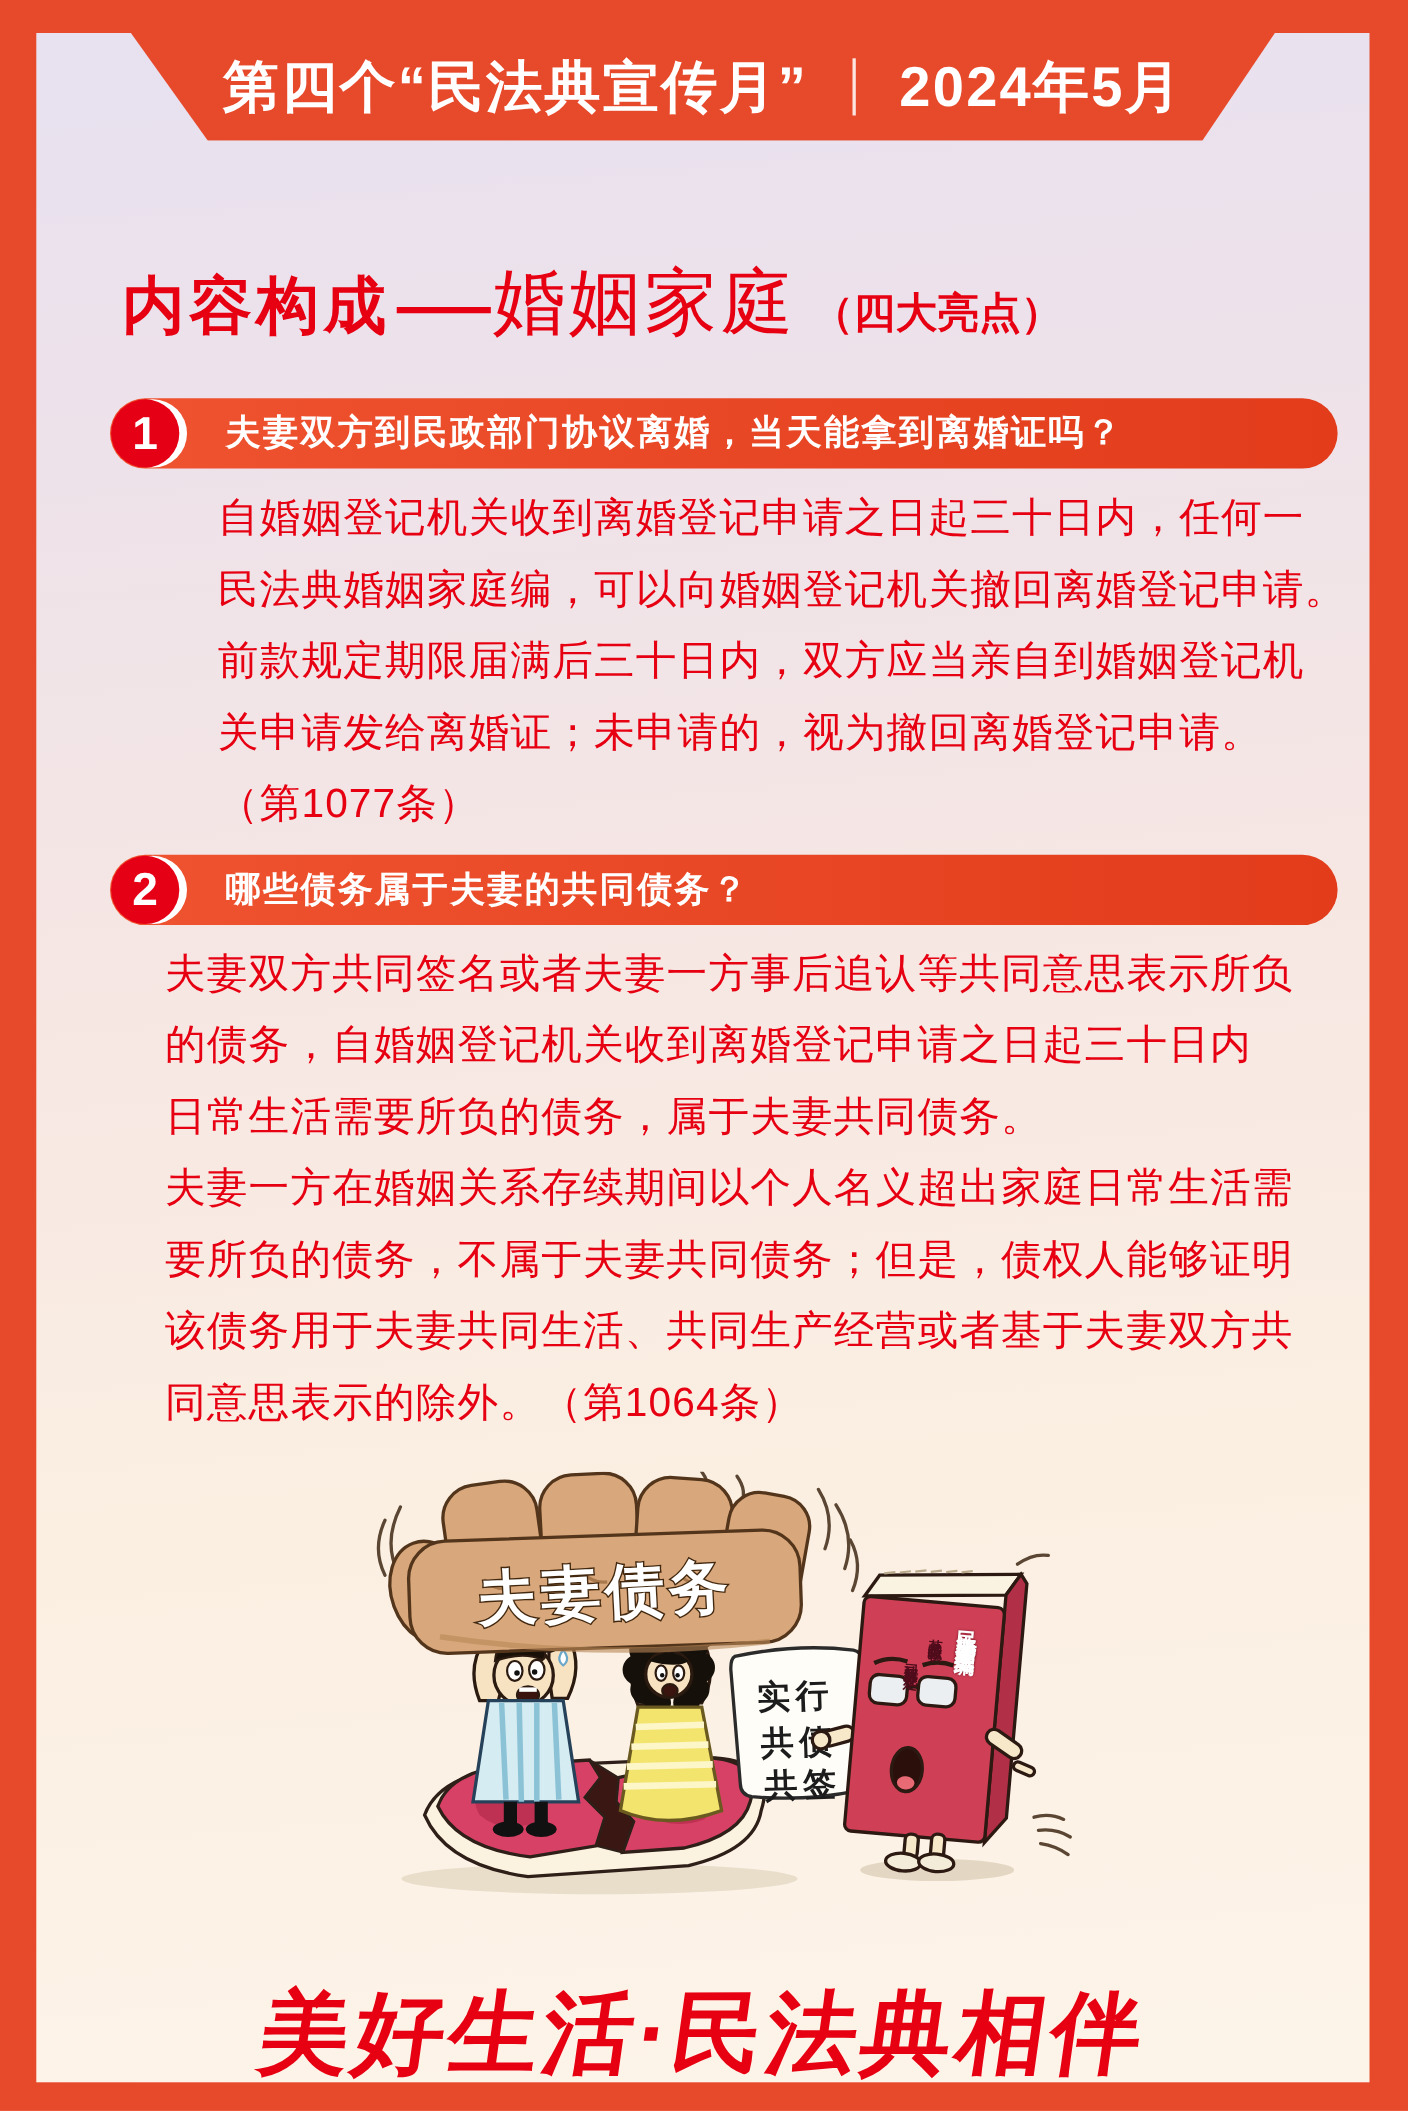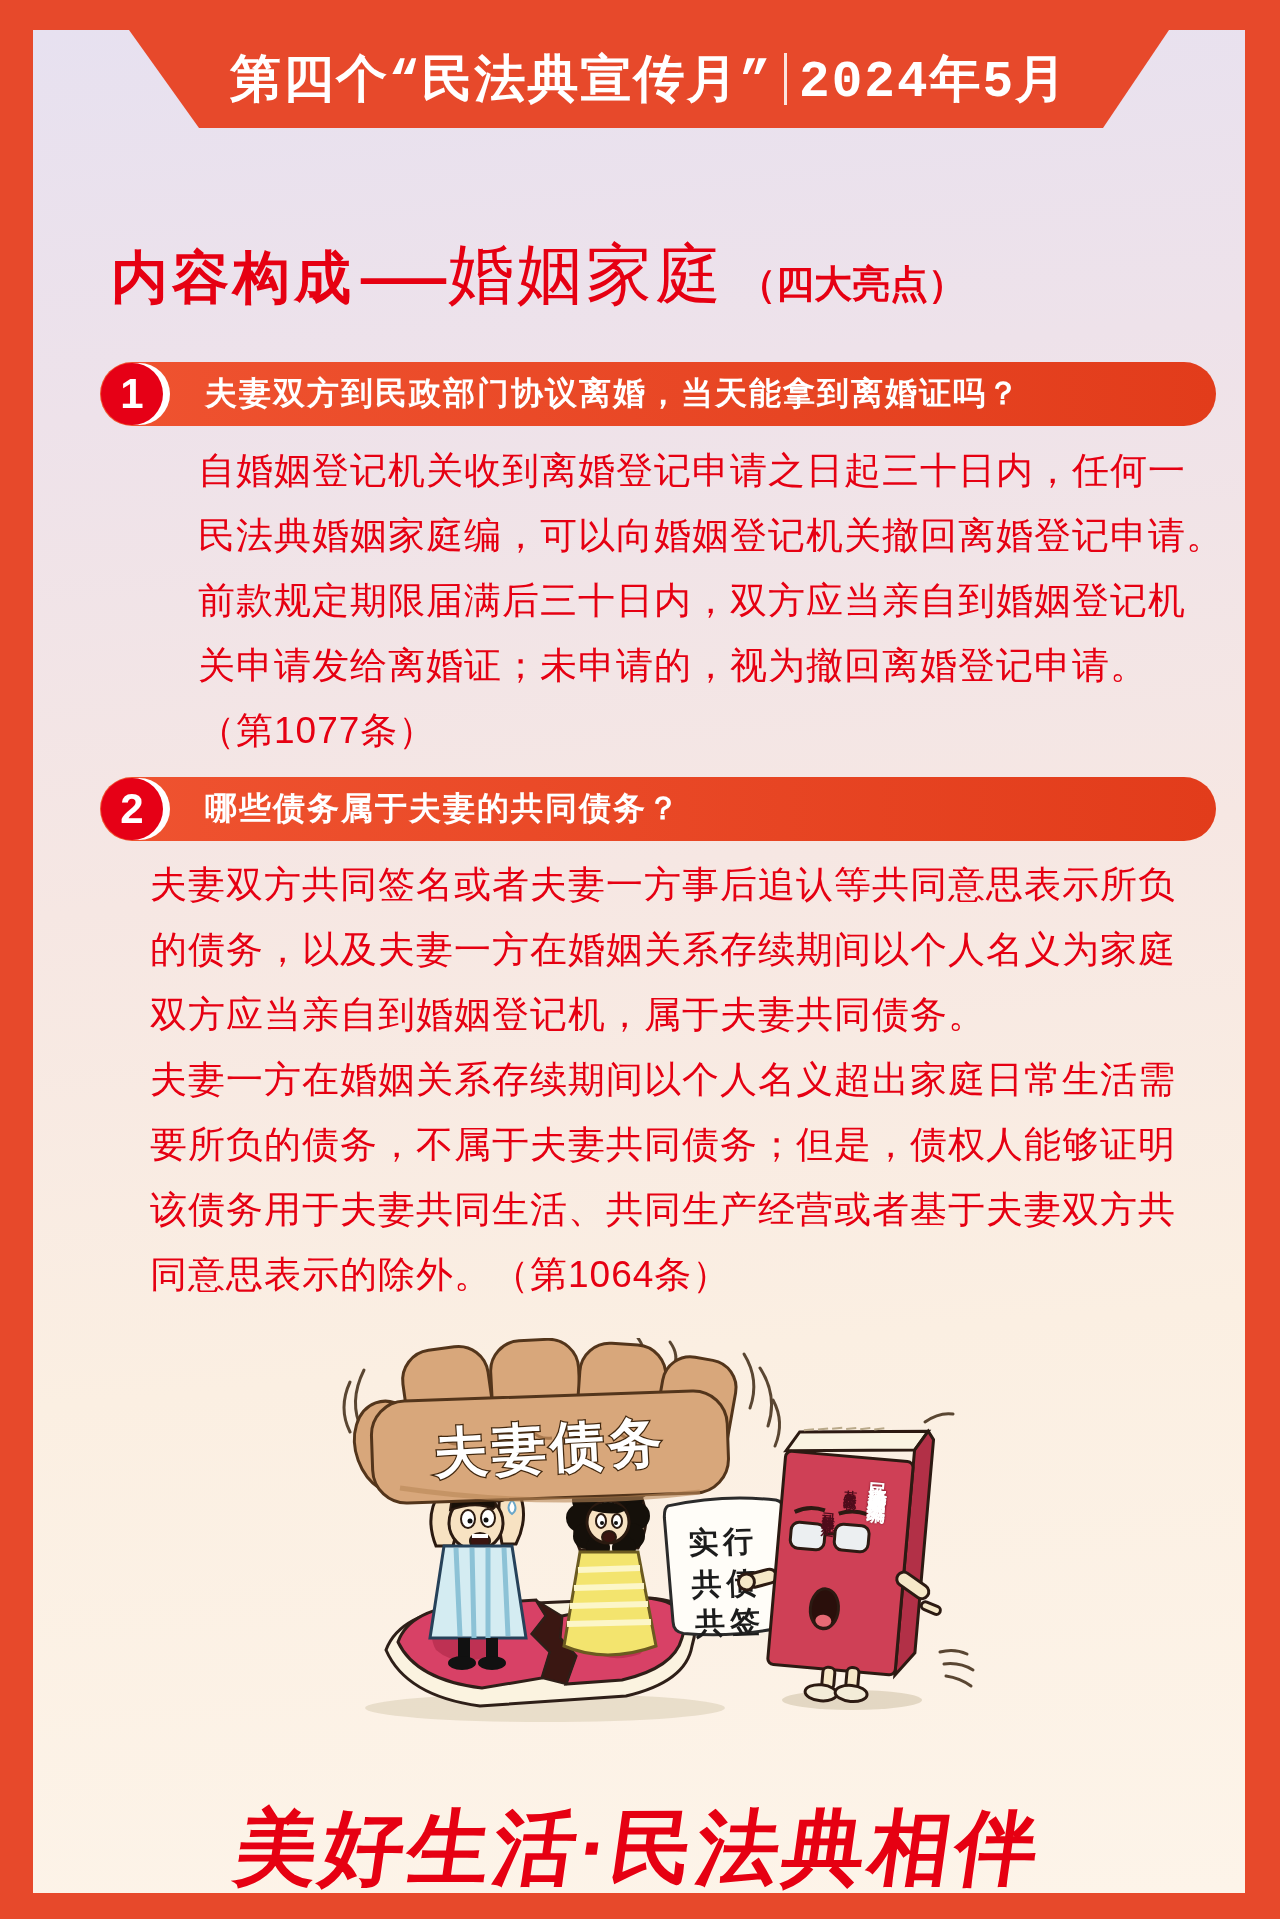--- a/index.html
+++ b/index.html
@@ -8,23 +8,23 @@
 
   .frame { position:relative; width:1280px; height:1919px; background:#e7492b; overflow:hidden; }
 
   .content {
     position:absolute; left:33px; right:35px; top:30px; bottom:26px;
     background:linear-gradient(175deg,#e7e1f0 0%,#eee2ea 20%,#f6e7e3 45%,#fbefe2 70%,#fdf4e9 100%);
   }
 
   
   .banner {
-    position:absolute; top:0; left:10px; width:100%; height:98px; background:#e7492b;
+    position:absolute; top:0; left:0; width:100%; height:98px; background:#e7492b;
     clip-path:polygon(86px 0, 1126px 0, 1060px 98px, 156px 98px);
-    display:flex; align-items:center; justify-content:center; gap:12px; color:#ffffff;font-family:Liberation Mono, monospace;
+    display:flex; align-items:center; justify-content:center; gap:40px; color:#ffffff;
   }
   .banner-text { font-size:51px; font-weight:700; letter-spacing:2px; }
   .banner-divider { width:3px; height:52px; background:rgba(255,255,255,.85); }
 
   
   .page-title { position:absolute; left:78px; top:200px; display:flex; align-items:baseline; color:#e60012; white-space:nowrap; }
   .pt-prefix { font-size:57px; font-weight:700; letter-spacing:4px; }
   .pt-dash   { font-size:57px; font-weight:700; margin:0 16px 0 20px; display:inline-block; transform:scaleX(1.5); }
   .pt-main   { font-size:66px; font-weight:400; letter-spacing:3px; }
   .pt-note   { font-size:38px; font-weight:700; margin-left:14px; }
@@ -103,22 +103,22 @@
     <div class="pill pill-2">
       <div class="badge">
         <span class="badge-ring"></span>
         <span class="badge-core">2</span>
       </div>
       <span class="pill-q">哪些债务属于夫妻的共同债务？</span>
     </div>
 
     <div class="body-block body-2">
       <div class="body-line">夫妻双方共同签名或者夫妻一方事后追认等共同意思表示所负</div>
-      <div class="body-line">的债务，以及夫妻一方在婚姻关系存续期间以个人名义为家庭</div>
-      <div class="body-line">双方应当亲自到婚姻登记机，属于夫妻共同债务。</div>
+      <div class="body-line">的债务，自婚姻登记机关收到离婚登记申请之日起三十日内</div>
+      <div class="body-line">日常生活需要所负的债务，属于夫妻共同债务。</div>
       <div class="body-line">夫妻一方在婚姻关系存续期间以个人名义超出家庭日常生活需</div>
       <div class="body-line">要所负的债务，不属于夫妻共同债务；但是，债权人能够证明</div>
       <div class="body-line">该债务用于夫妻共同生活、共同生产经营或者基于夫妻双方共</div>
       <div class="body-line">同意思表示的除外。（第1064条）</div>
     </div>
 
     <svg class="cartoon" viewBox="0 0 660 385">
 
       <ellipse cx="205" cy="370" rx="180" ry="14" fill="#ded2bc" opacity="0.65"></ellipse>
       <ellipse cx="512" cy="362" rx="70" ry="10" fill="#d8ccb4" opacity="0.7"></ellipse>

